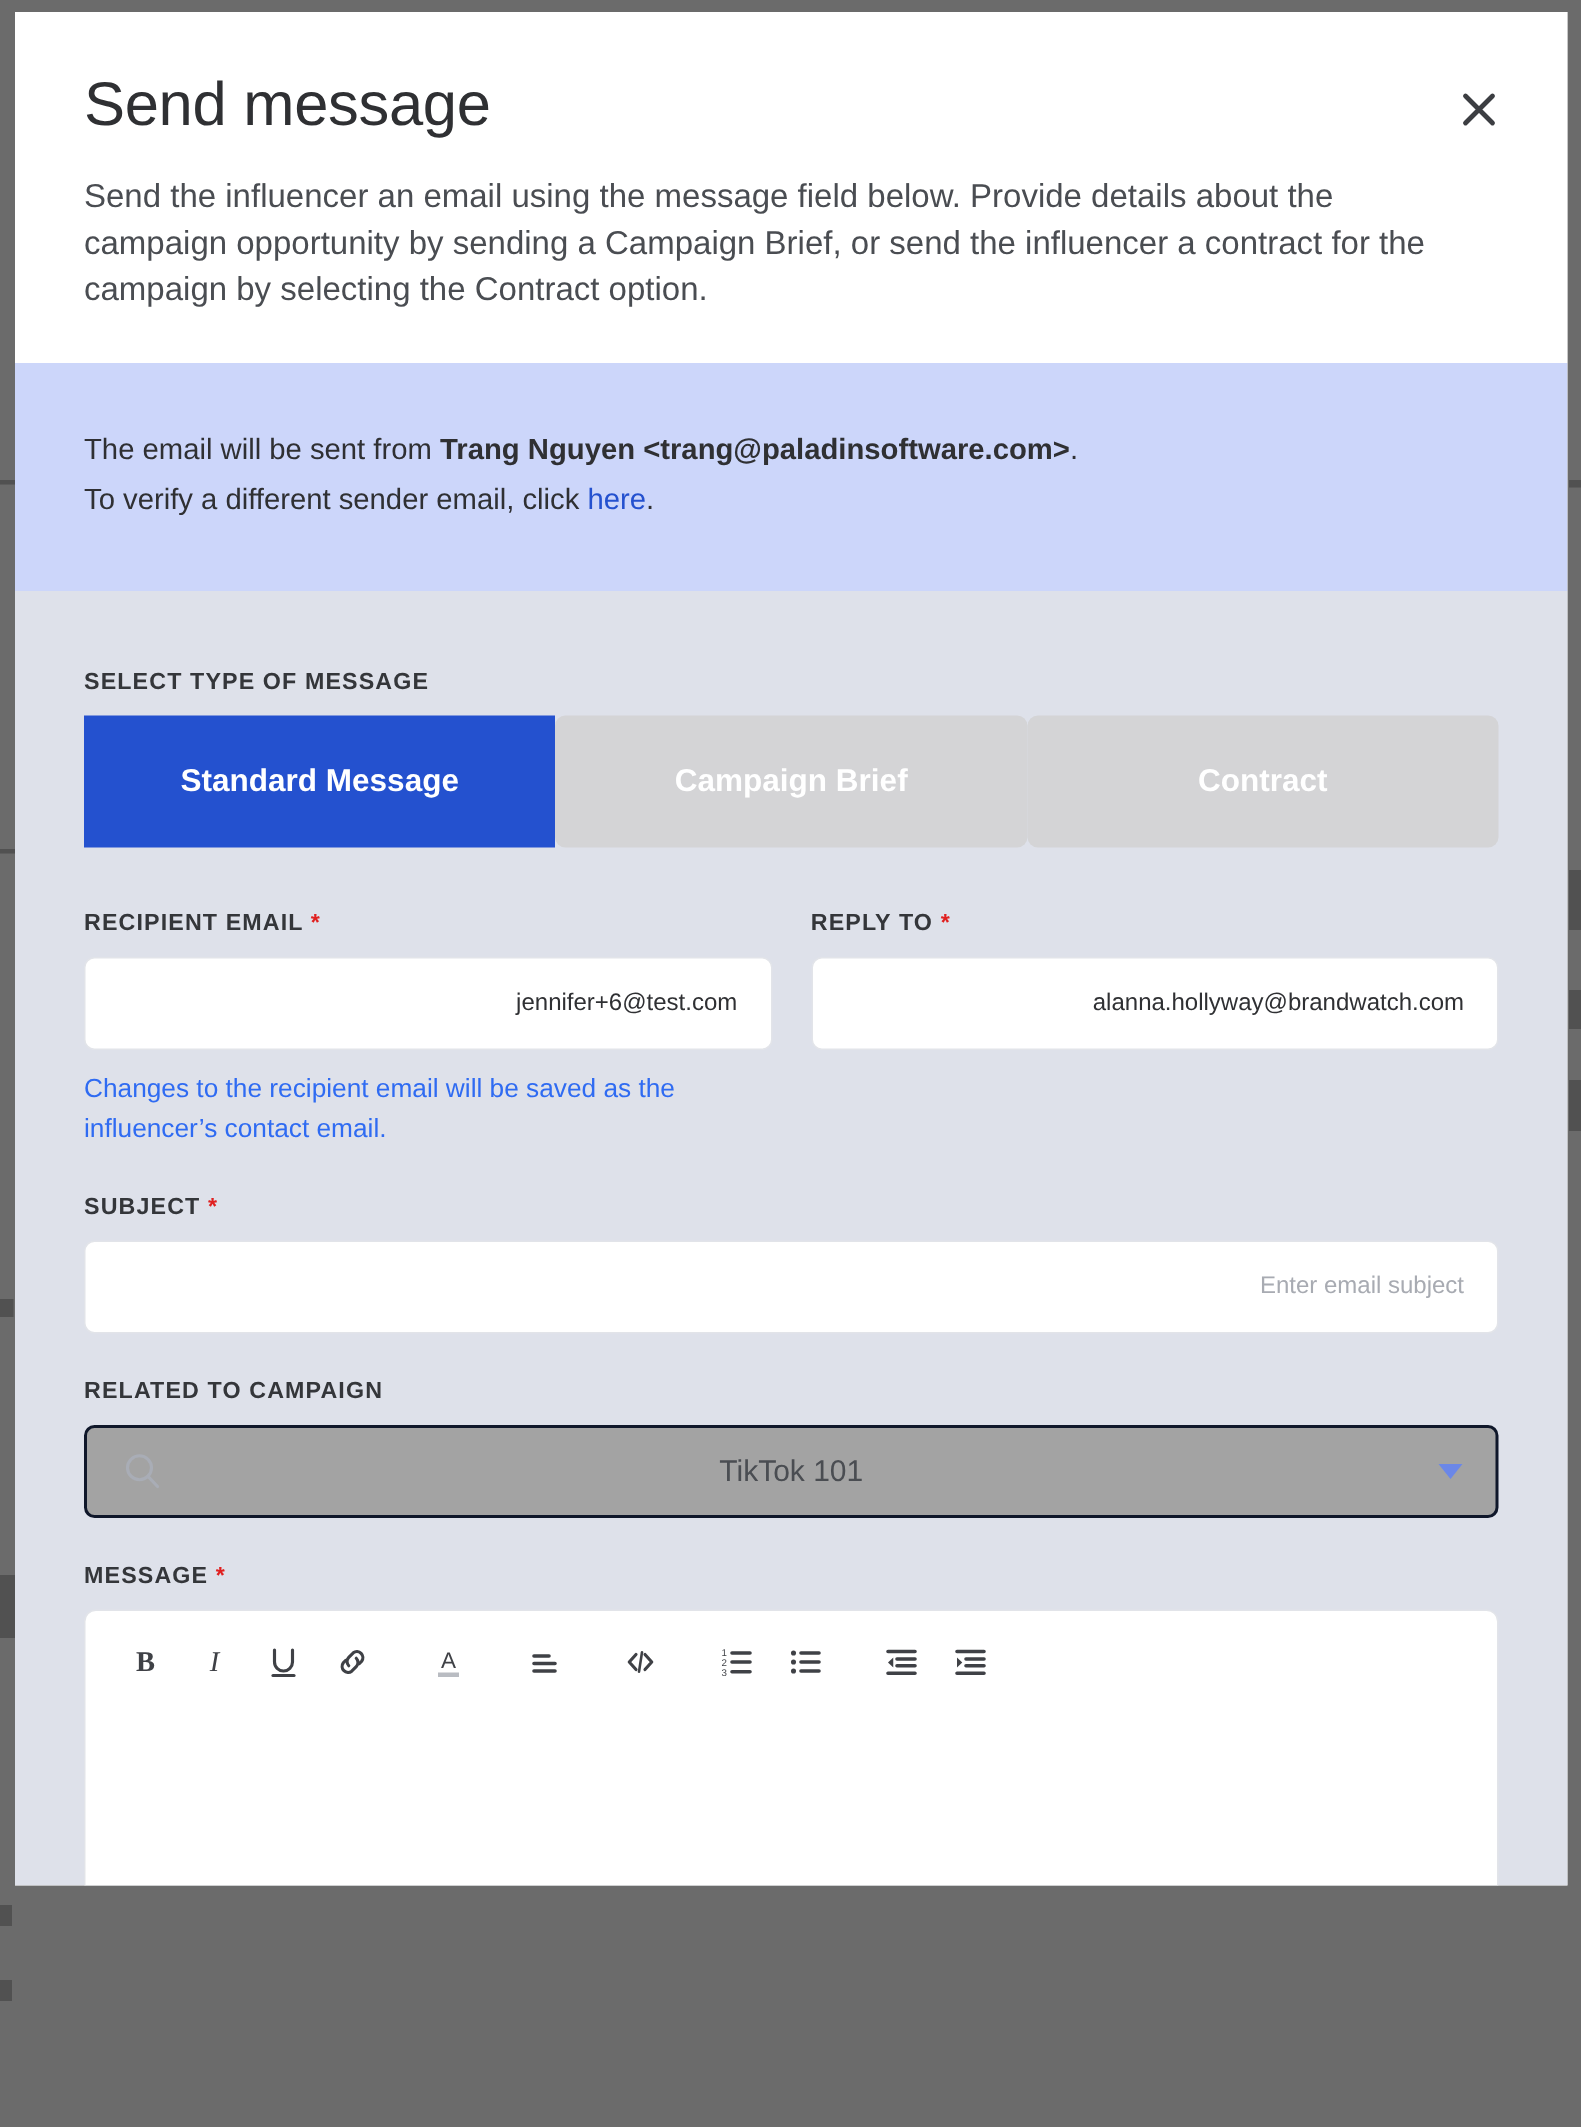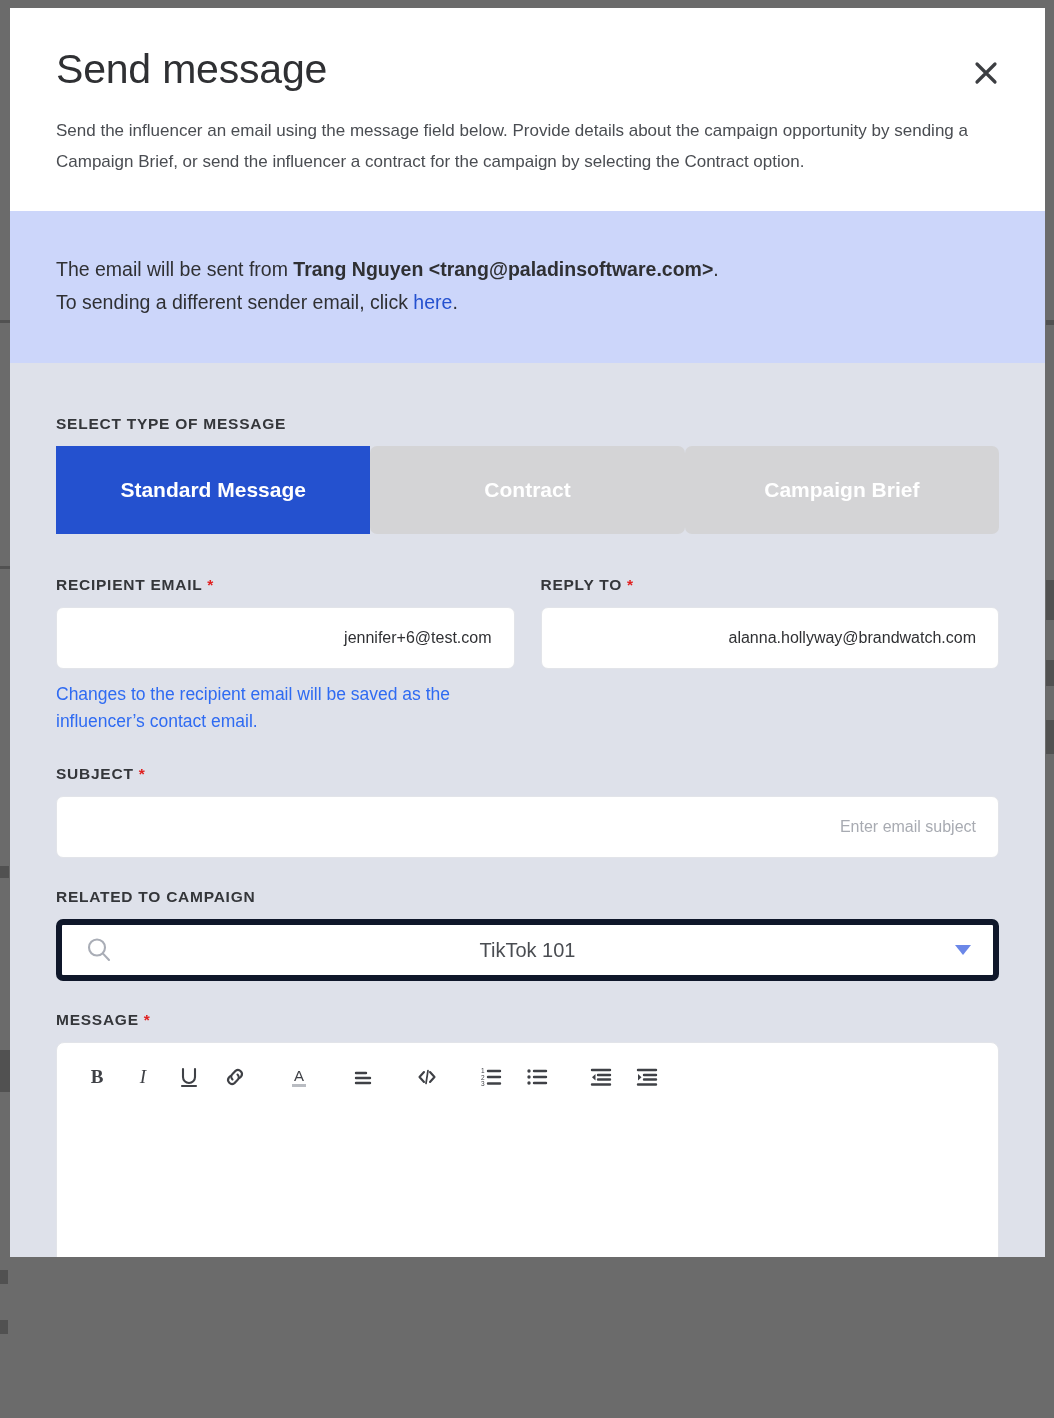--- a/index.html
+++ b/index.html
@@ -45,21 +45,21 @@
   .modal-title {
     font-size: 41px;
     font-weight: 400;
     color: #2f3033;
     letter-spacing: -0.2px;
     line-height: 1.15;
     margin-bottom: 22px;
   }
 
   .modal-desc {
-    font-size: 17px;
+    font-size: 22px;
     line-height: 31px;
     color: #4a4d52;
     max-width: 930px;
   }
 
   .close-btn {
     position: absolute;
     top: 48px;
     right: 42px;
     width: 34px;
@@ -163,22 +163,22 @@
   }
 
   .field-block { margin-bottom: 30px; }
   .field-block.tight { margin-top: 30px; }
 
   
   .select-wrap {
     position: relative;
     width: 100%;
     height: 62px;
-    background: #ffffff;
-    border: 6px solid #0f172a;
+    background: #a3a3a3;
+    border: 2px solid #0f172a;
     border-radius: 7px;
     display: flex;
     align-items: center;
     cursor: pointer;
   }
   .select-search-icon {
     position: absolute;
     left: 22px;
     top: 50%;
     transform: translateY(-50%);
@@ -260,31 +260,31 @@
         <path d="M4 4 L22 22 M22 4 L4 22" stroke="#3c3e42" stroke-width="3.2" stroke-linecap="round"></path>
       </svg>
     </div>
   </div>
 
   <div class="info-banner">
     <div>
       <span>The email will be sent from </span><b>Trang Nguyen &lt;trang@paladinsoftware.com&gt;</b><span>.</span>
     </div>
     <div>
-      <span>To sending a different sender email, click </span><a>here</a><span>.</span>
+      <span>To verify a different sender email, click </span><a>here</a><span>.</span>
     </div>
   </div>
 
   <div class="form-body">
 
     <label class="field-label">SELECT TYPE OF MESSAGE</label>
     <div class="type-row">
       <div class="type-btn active">Standard Message</div>
+      <div class="type-btn">Campaign Brief</div>
       <div class="type-btn">Contract</div>
-      <div class="type-btn">Campaign Brief</div>
     </div>
 
     <div class="row-2">
       <div class="col">
         <label class="field-label">
           <span>RECIPIENT EMAIL</span>
           <span class="req">*</span>
         </label>
         <input class="text-input" type="text" value="jennifer+6@test.com" style="">
         <div class="helper-text">Changes to the recipient email will be saved as the influencer’s contact email.</div>

